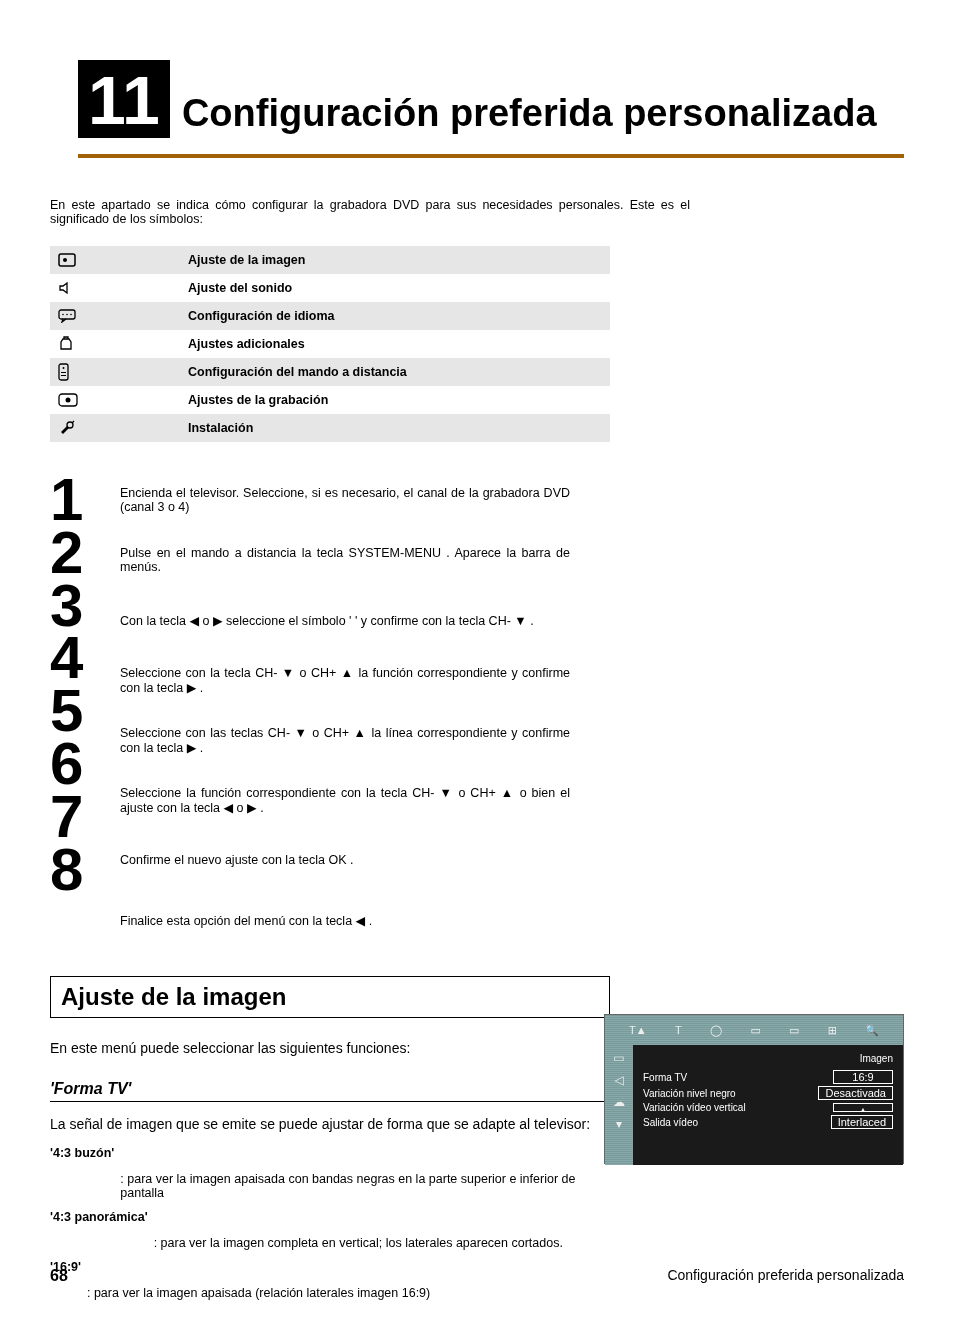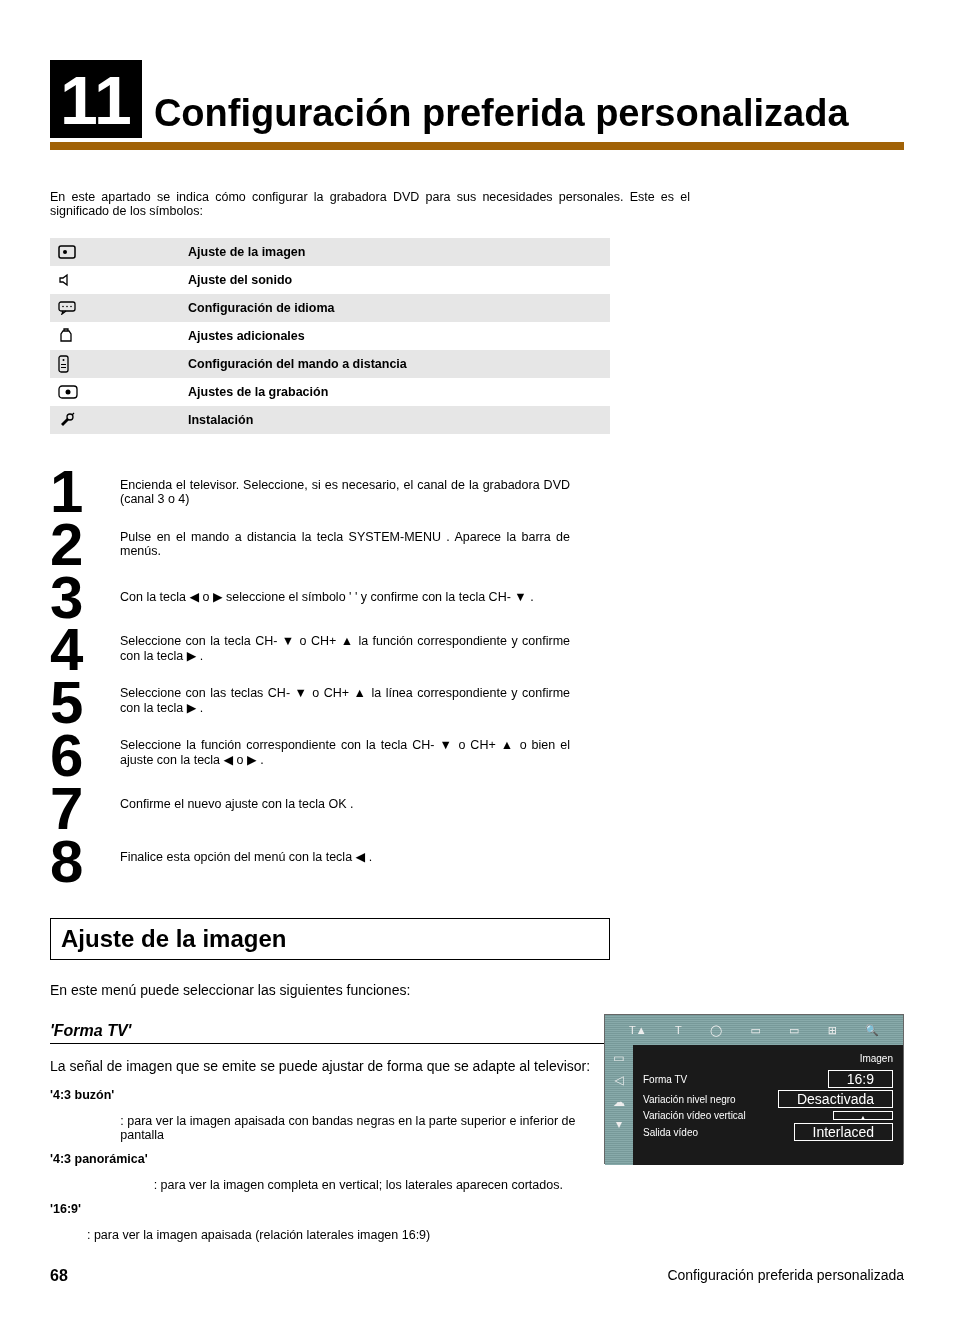--- a/index.html
+++ b/index.html
@@ -10,23 +10,24 @@
     height: 1338px;
     position: relative;
     color: #000;
   }
   .page {
     padding: 60px 50px 30px 50px;
   }
   .chapter-header {
     display: flex;
     align-items: flex-end;
-    border-bottom: 8px solid #a16207;
-    padding-bottom: 4px;
+    border-bottom: 4px solid #a16207;
+    padding-bottom: 16px;
     margin-bottom: 40px;
+    margin-left: 28px;
   }
   .chapter-num-box {
     background: #000;
     color: #fff;
     font-weight: 900;
     font-size: 68px;
     line-height: 1;
     padding: 6px 10px 4px 10px;
     margin-right: 12px;
     font-family: Arial Black, Arial, sans-serif;
@@ -77,20 +78,21 @@
     font-size: 60px;
     font-weight: 900;
     line-height: 0.88;
     font-family: Arial Black, Arial, sans-serif;
   }
   .steps-texts {
     flex: 1;
     max-width: 450px;
     display: flex;
     flex-direction: column;
+    gap: 8px;
   }
   .step-text {
     font-size: 12.5px;
     text-align: justify;
     display: flex;
     align-items: center;
     min-height: 52px;
   }
   .section-heading-box {
     border: 1.5px solid #000;
@@ -173,22 +175,22 @@
     margin-bottom: 6px;
   }
   .osd-row {
     display: flex;
     justify-content: space-between;
     margin-bottom: 2px;
     align-items: center;
   }
   .osd-val {
     border: 1px solid #fff;
-    padding: 0 18px;
-    font-size: 14px;
+    padding: 0 6px;
+    font-size: 11px;
     min-width: 60px;
     text-align: center;
   }
   .osd-slider {
     border: 1px solid #fff;
     width: 60px;
     height: 9px;
     position: relative;
   }
   .osd-slider::after {

